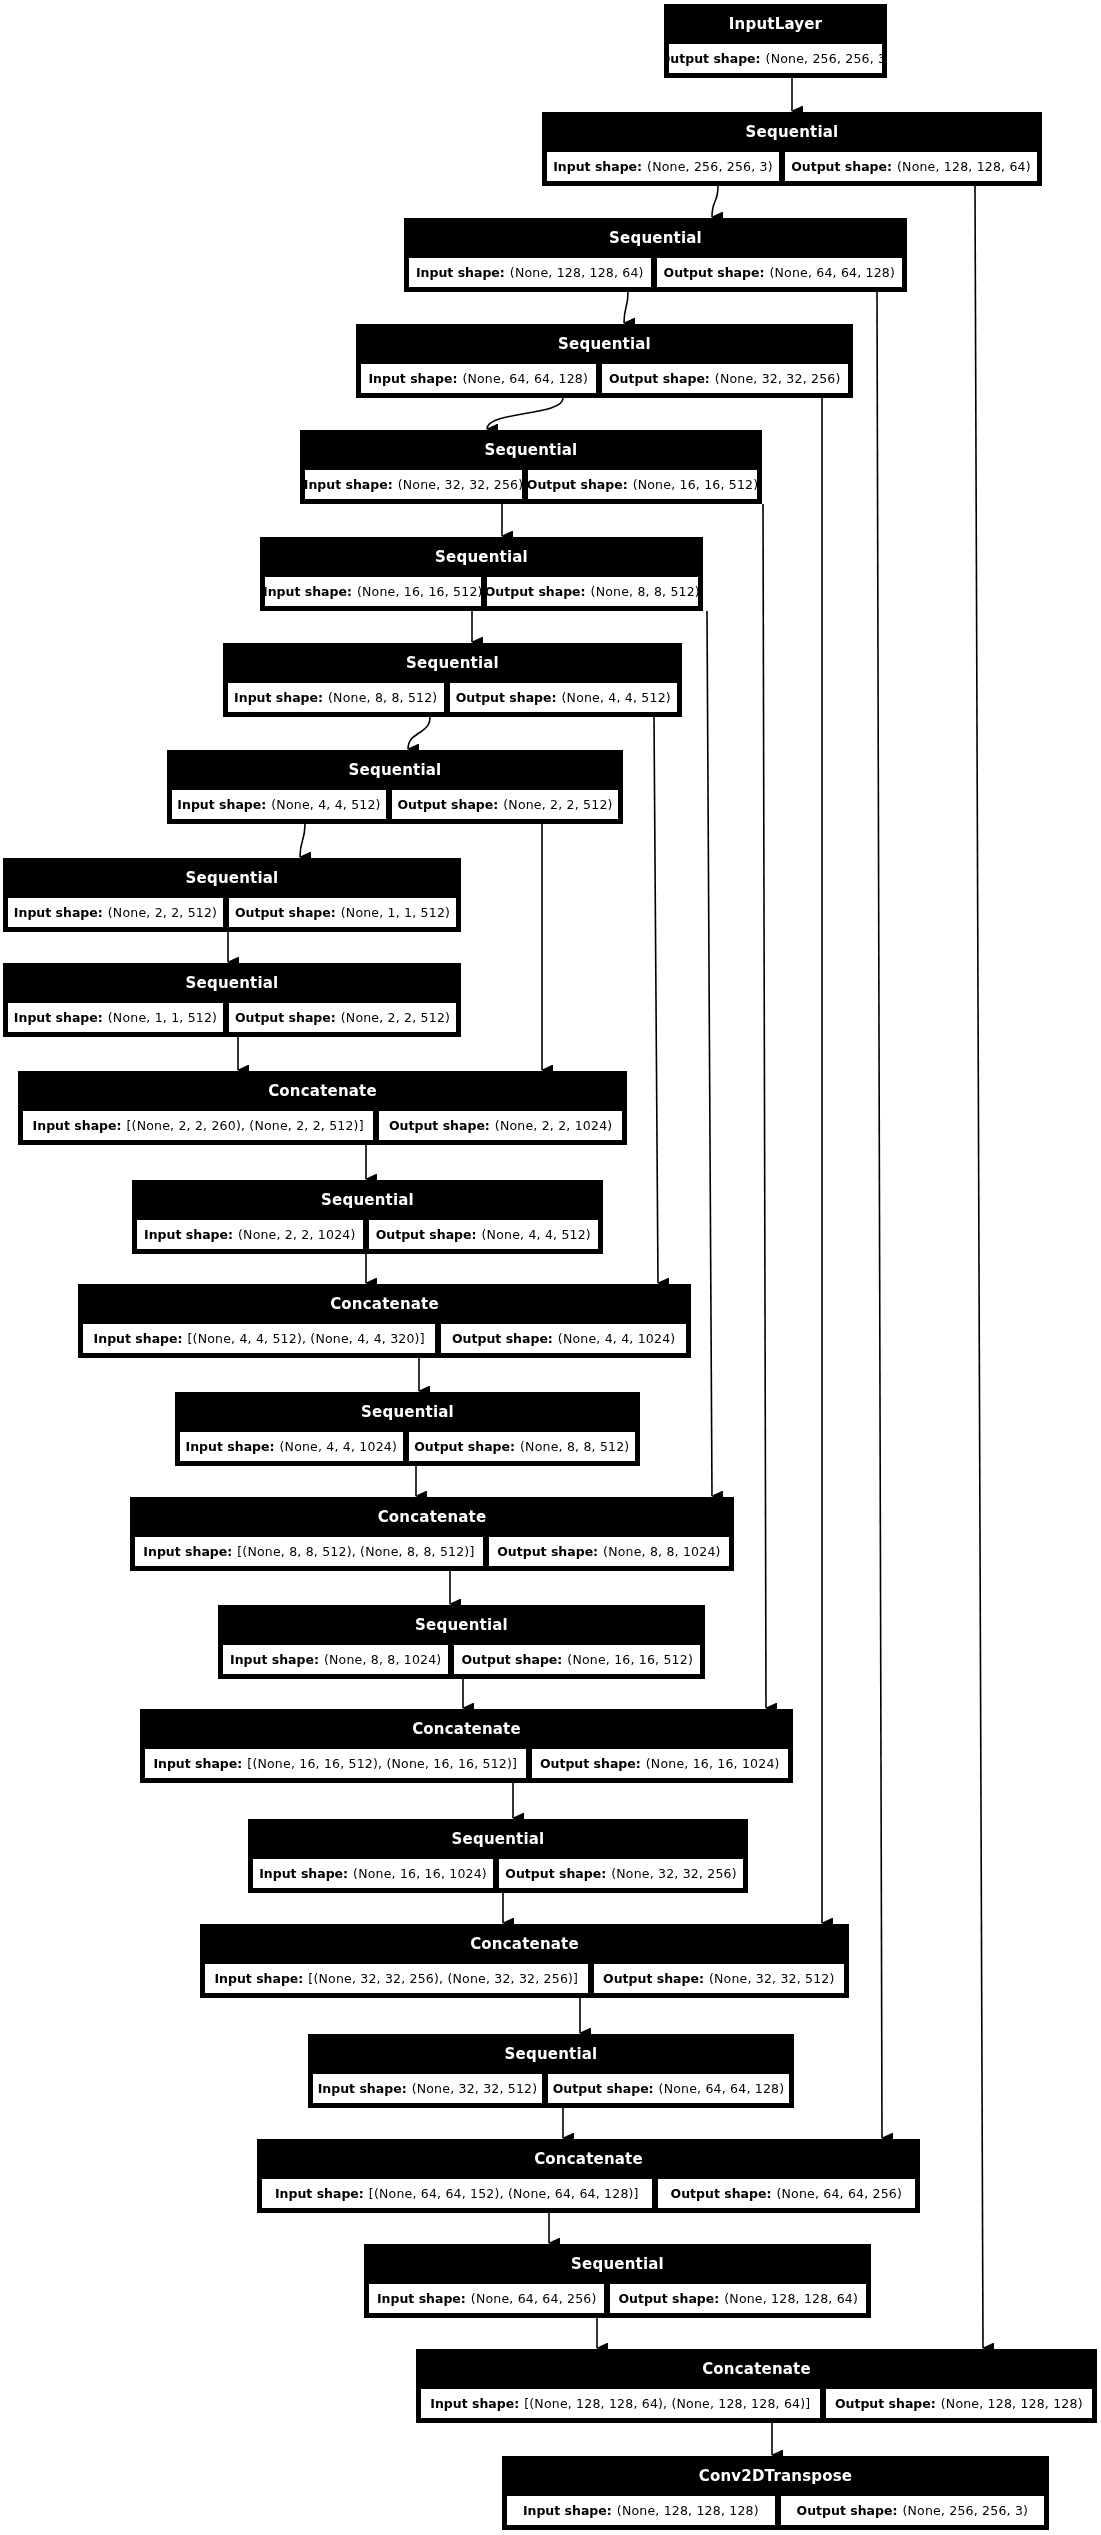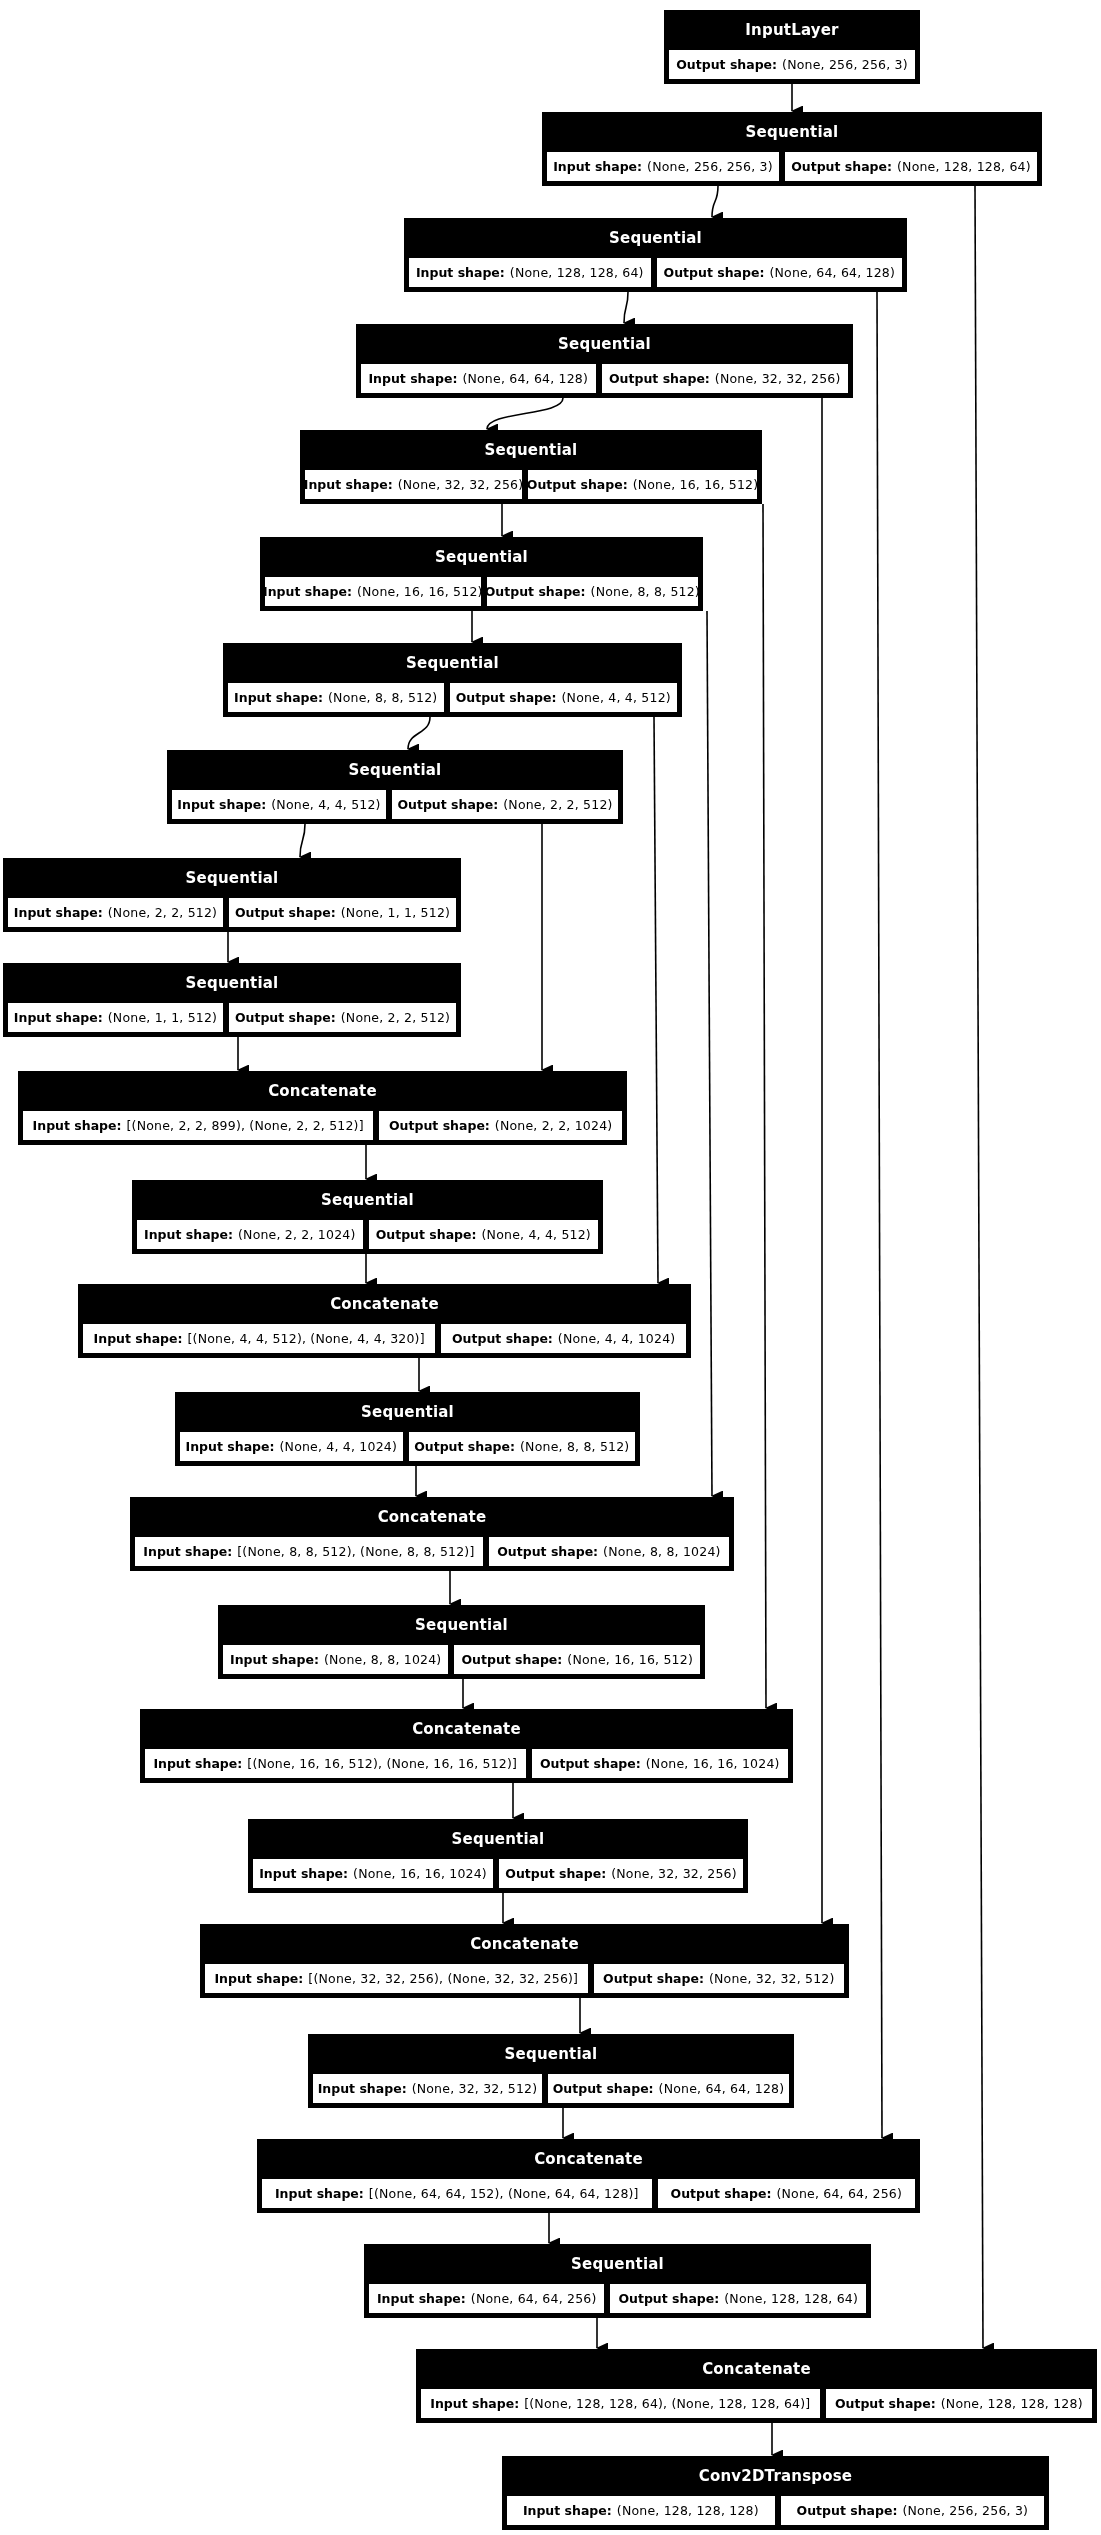--- a/index.html
+++ b/index.html
@@ -83,21 +83,21 @@
       <path d="M 772,2423 C 772,2441 772,2437 772,2455" fill="none" stroke="#000000" stroke-width="1.6" marker-end="url(#arrowhead)"></path>
       <path d="M 975,186 C 975,204 983,2330 983,2348" fill="none" stroke="#000000" stroke-width="1.6" marker-end="url(#arrowhead)"></path>
       <path d="M 877,292 C 877,310 882,2120 882,2138" fill="none" stroke="#000000" stroke-width="1.6" marker-end="url(#arrowhead)"></path>
       <path d="M 822,398 C 822,416 822,1905 822,1923" fill="none" stroke="#000000" stroke-width="1.6" marker-end="url(#arrowhead)"></path>
       <path d="M 763,504 C 763,522 766,1690 766,1708" fill="none" stroke="#000000" stroke-width="1.6" marker-end="url(#arrowhead)"></path>
       <path d="M 707,611 C 707,629 712,1478 712,1496" fill="none" stroke="#000000" stroke-width="1.6" marker-end="url(#arrowhead)"></path>
       <path d="M 654,717 C 654,735 658,1265 658,1283" fill="none" stroke="#000000" stroke-width="1.6" marker-end="url(#arrowhead)"></path>
       <path d="M 542,824 C 542,842 542,1052 542,1070" fill="none" stroke="#000000" stroke-width="1.6" marker-end="url(#arrowhead)"></path>
     </svg>
 
-<div class="node" style="left: 664px; top: 4px; width: 256px; height: 74px; margin-top: 6px;">
+<div class="node" style="left: 664px; top: 4px; width: 223px; height: 74px;">
       <div class="node-title">InputLayer</div>
       <div class="node-cells">
         <div class="node-cell">
           <span class="shape-prefix">Output shape:</span>
           <span class="shape-val">(None, 256, 256, 3)</span>
         </div>
       </div>
     </div>
     <div class="node" style="left: 542px; top: 112px; width: 500px; height: 74px;">
       <div class="node-title">Sequential</div>
@@ -214,21 +214,21 @@
           <span class="shape-prefix">Output shape:</span>
           <span class="shape-val">(None, 2, 2, 512)</span>
         </div>
       </div>
     </div>
     <div class="node" style="left: 18px; top: 1071px; width: 609px; height: 74px;">
       <div class="node-title">Concatenate</div>
       <div class="node-cells">
         <div class="node-cell">
           <span class="shape-prefix">Input shape:</span>
-          <span class="shape-val">[(None, 2, 2, 899), (None, 2, 2, 512)]</span>
+          <span class="shape-val">[(None, 2, 2, 260), (None, 2, 2, 512)]</span>
         </div>
         <div class="node-cell">
           <span class="shape-prefix">Output shape:</span>
           <span class="shape-val">(None, 2, 2, 1024)</span>
         </div>
       </div>
     </div>
     <div class="node" style="left: 132px; top: 1180px; width: 471px; height: 74px;">
       <div class="node-title">Sequential</div>
       <div class="node-cells">

